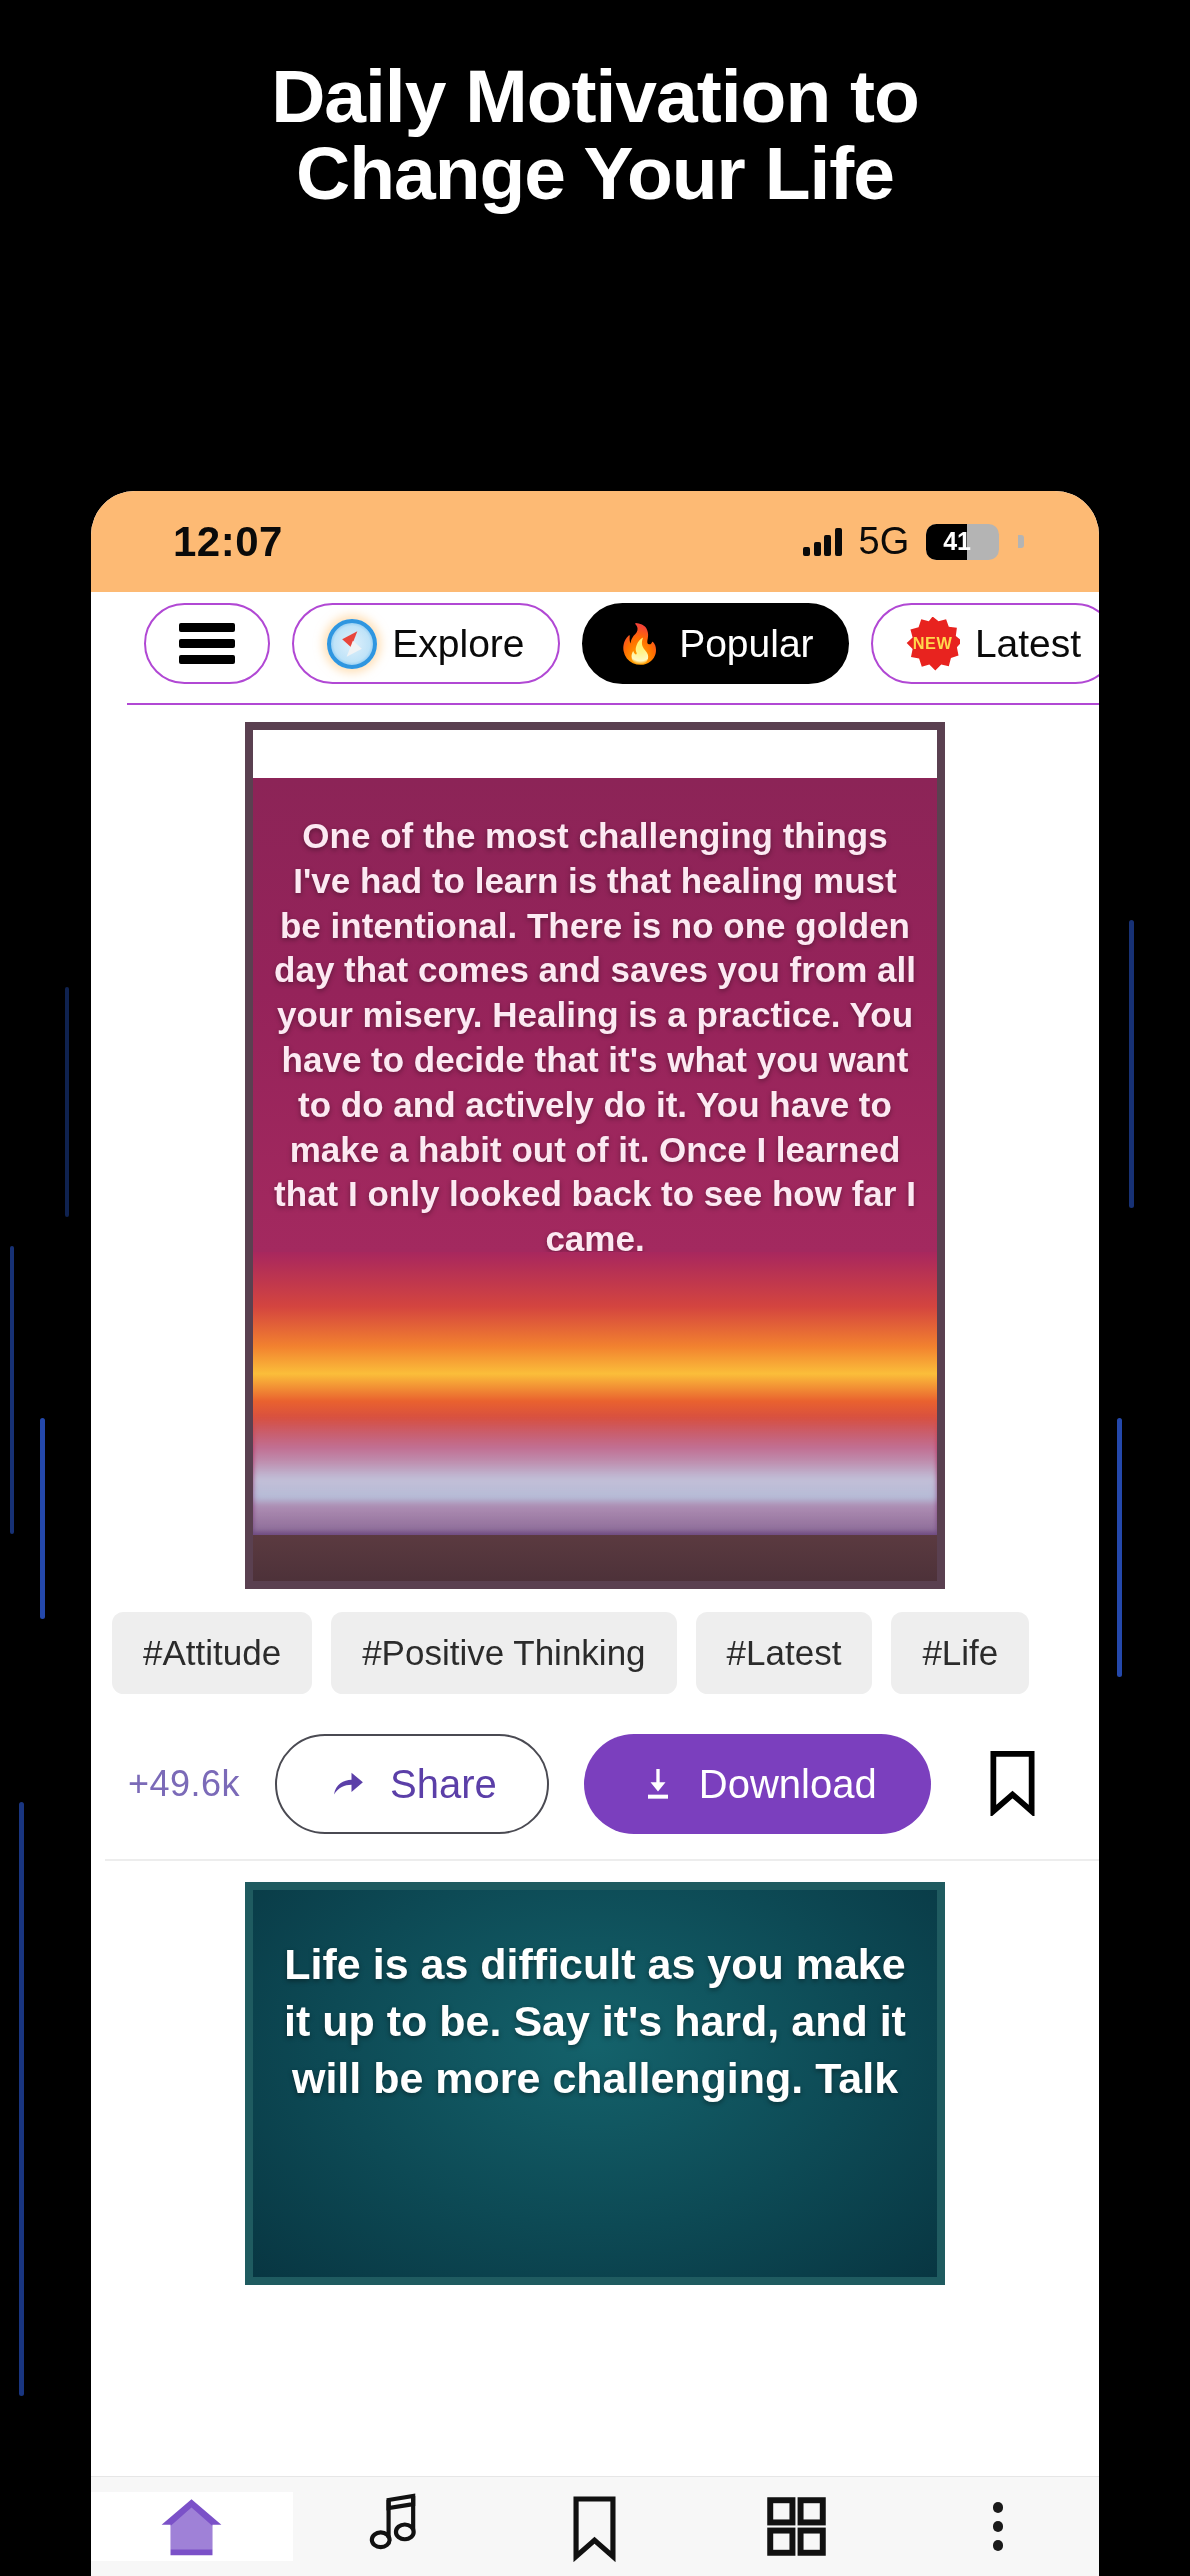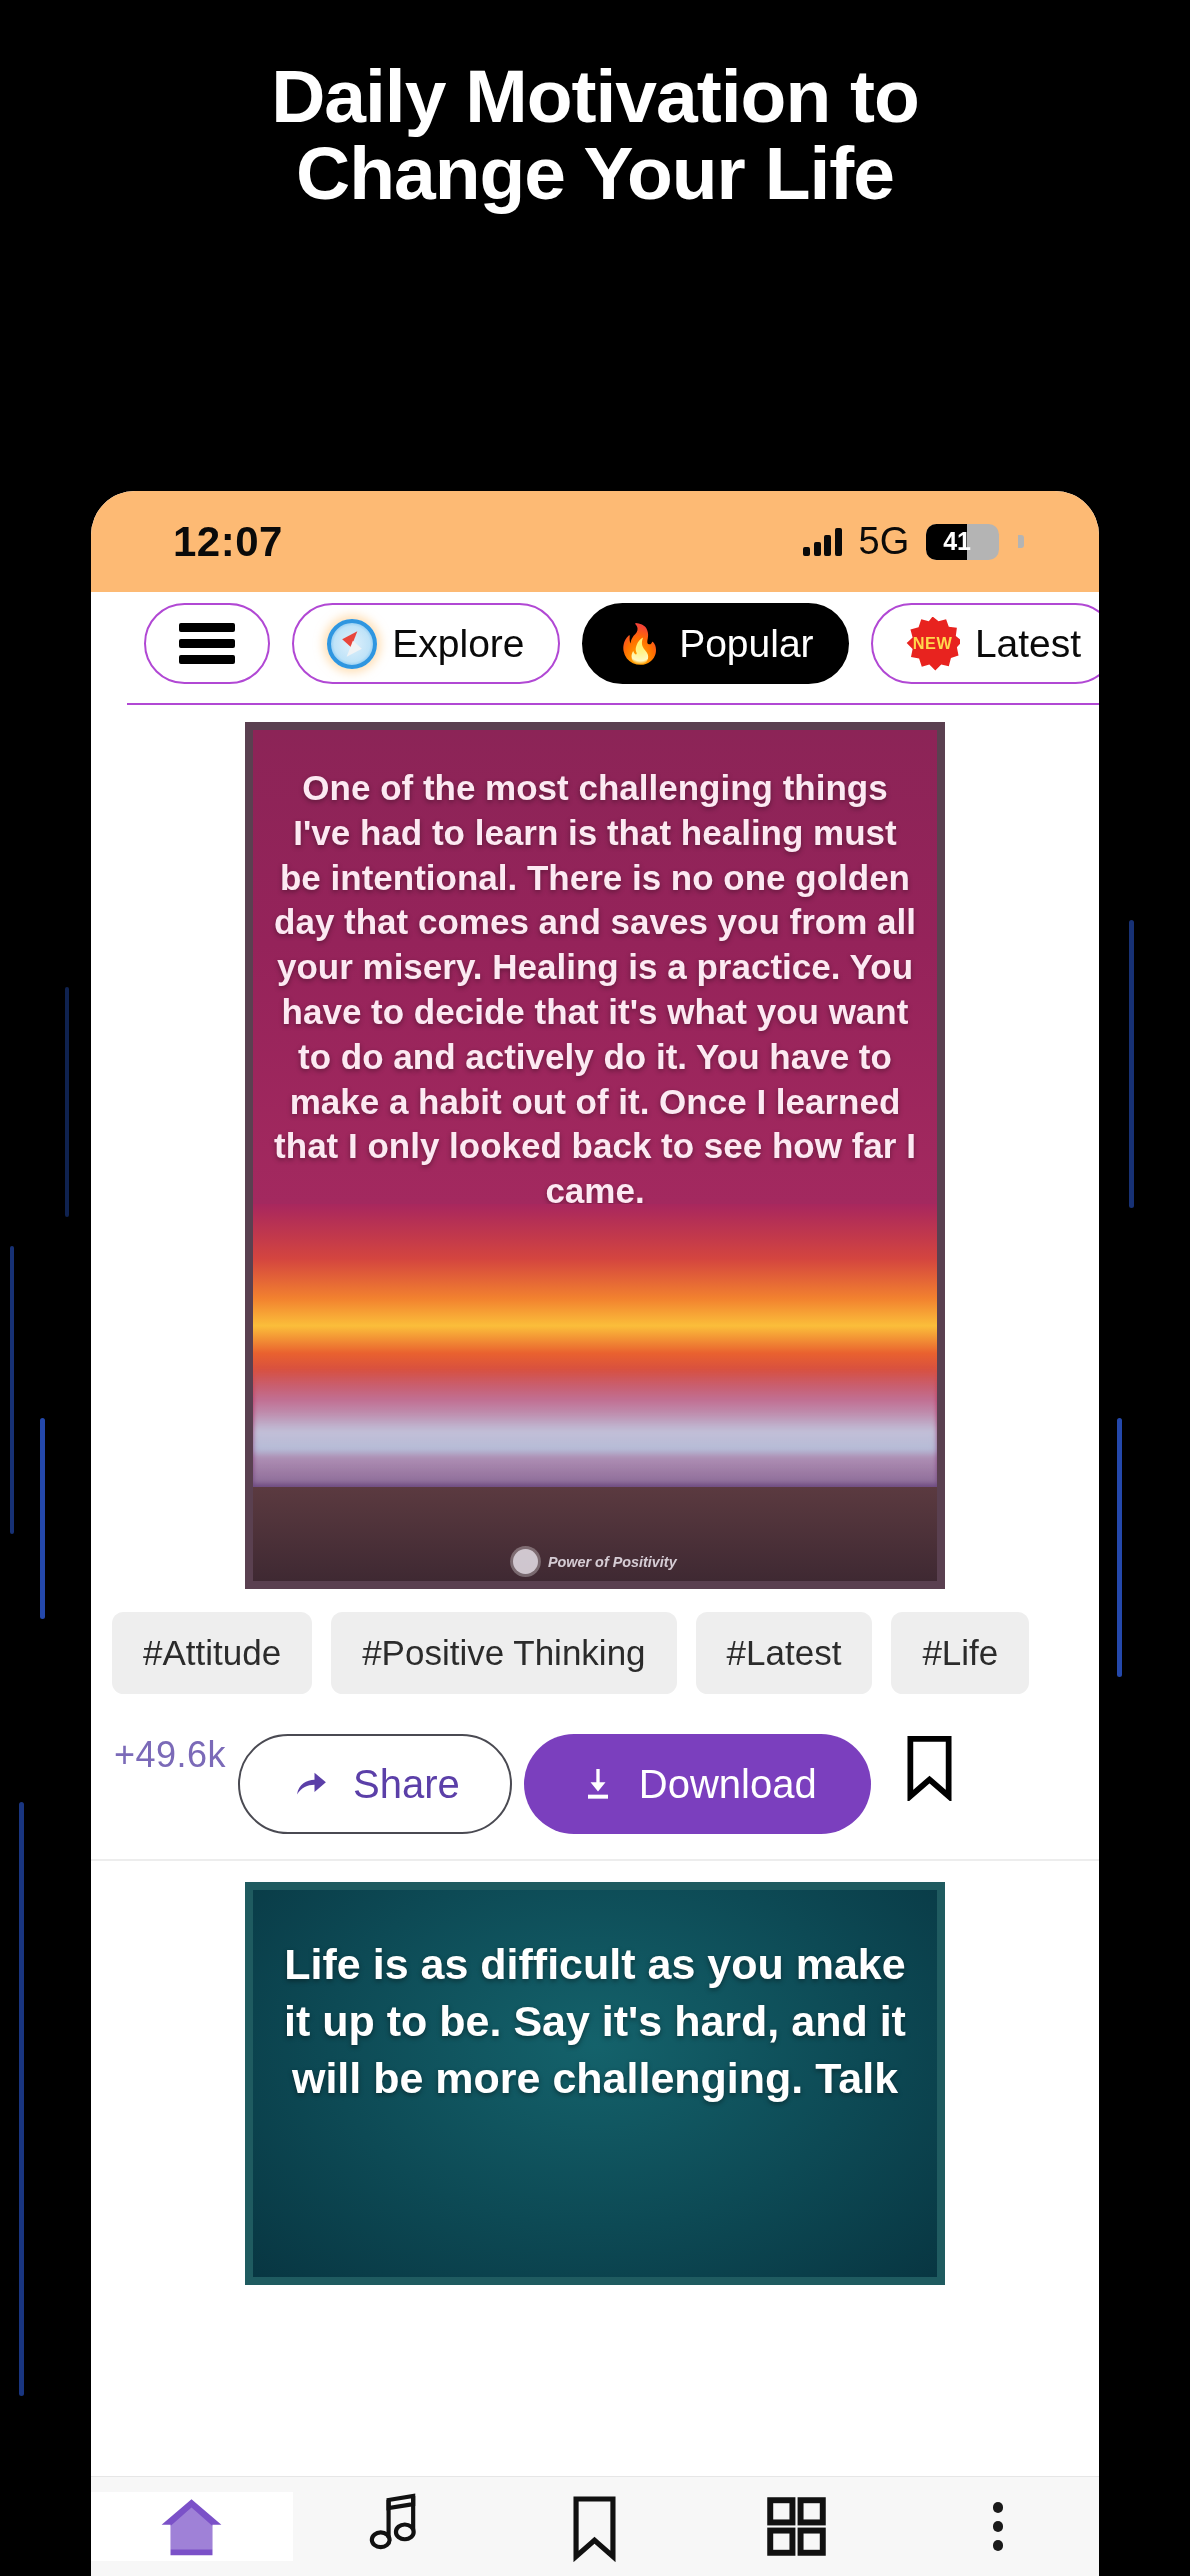--- a/index.html
+++ b/index.html
@@ -161,20 +161,21 @@
     border:8.6px solid #5a4050;
     position:relative;
     overflow:hidden;
   }
   .quote-img.one { height:867px; }
   .qi-top {
     height:474px;
     background:linear-gradient(180deg,#8c2457 0%,#95235a 45%,#a3295f 100%);
     padding:36px 21px 0;
     text-align:center;
+    margin-top:48px;
   }
   .qi-top p {
     color:#fce9f2;
     font-size:35px;
     line-height:1.28;
     font-weight:bold;
     text-shadow:0 1.9px 4.8px rgba(0,0,0,.35);
   }
   .qi-author {
     margin-top:21px;
@@ -236,23 +237,24 @@
     border-radius:11.5px;
     padding:21px 31px;
     font-size:35px;
     color:#2b2b2b;
     white-space:nowrap;
     flex:0 0 auto;
   }
 
   
   .actions {
-    display:flex; align-items:flex-start; gap:12px;
+    display:flex; align-items:center; gap:35px;
     padding:17px 0 25px 23px;
     border-bottom:2.9px solid #ededed;
+    margin-left:14px;
   }
   .likes { font-size:36px; color:#7b6ab8; letter-spacing:0.5px; }
   .btn-share {
     display:flex; align-items:center; justify-content:center; gap:21px;
     height:100px; padding:0 50px;
     border:2.9px solid #4a4a52;
     border-radius:56px;
     background:#fff;
     font-size:40px; color:#5b3fa8;
   }

